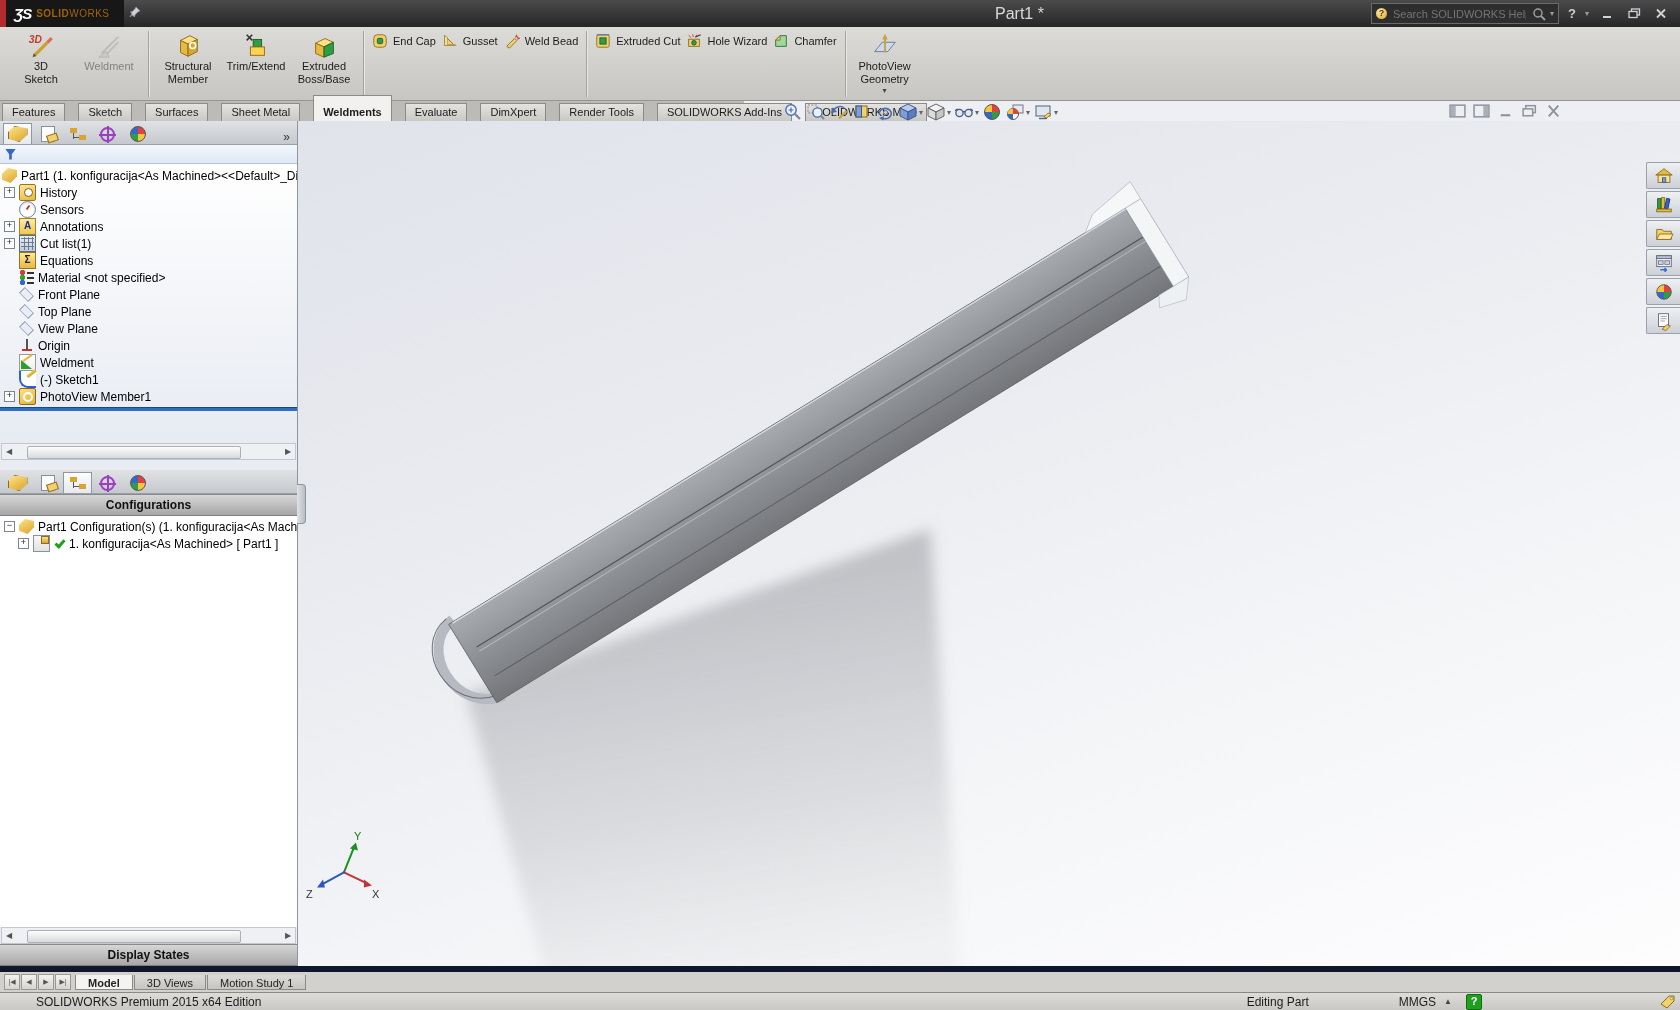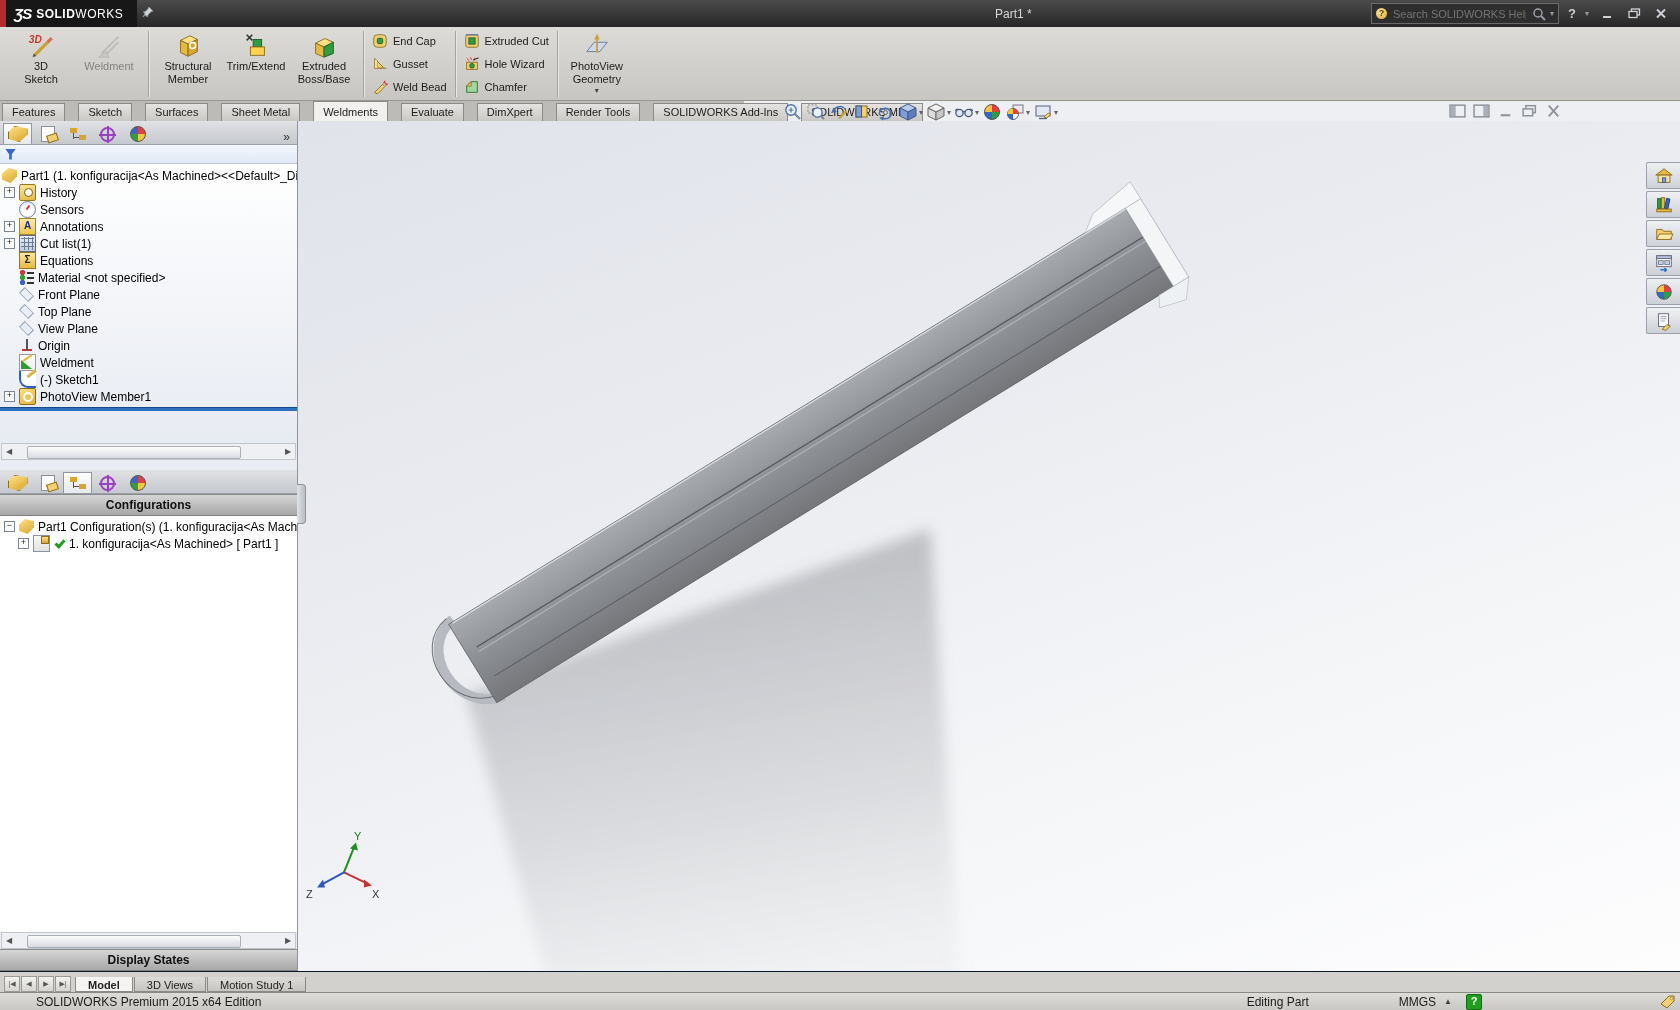--- a/index.html
+++ b/index.html
@@ -4,56 +4,56 @@
 <style>
   html,body{margin:0;padding:0;width:1680px;height:1010px;overflow:hidden;
     font-family:"Liberation Sans",sans-serif;-webkit-font-smoothing:antialiased;}
   #app{width:1680px;height:1010px;display:flex;flex-direction:column;background:#d4d3cf;position:relative;}
 
   
   .titlebar{height:27px;background:linear-gradient(#4b4b4b,#262626);display:flex;align-items:center;position:relative;flex:none;}
   .redbar{width:6px;height:27px;background:#b52a2e;flex:none;}
   .logo{height:27px;background:#171717;display:flex;align-items:center;padding:0 14px 0 8px;gap:5px;flex:none;}
   .logo-mark{color:#fff;font-weight:bold;font-style:italic;font-size:15px;letter-spacing:-1px;}
-  .logo-text{color:#ffffff;font-size:12px;letter-spacing:.5px;}
+  .logo-text{color:#a16207;font-size:10px;letter-spacing:.5px;}
   .logo-text b{font-weight:bold;}
   #menubar{display:flex;align-items:center;margin-left:18px;gap:2px;}
   .menu-item{color:#e6e6e6;font-size:12px;padding:4px 11px;cursor:default;}
   .pin-ic{margin-left:4px;}
-  .win-title{position:absolute;left:995px;color:#d8d8d8;font-size:12px;}
+  .win-title{position:absolute;left:995px;color:#d8d8d8;font-size:16px;}
   .tb-right{margin-left:auto;display:flex;align-items:center;gap:9px;padding-right:10px;}
   .searchbox{width:178px;height:19px;background:#2e2e2e;border:1px solid #6a6a6a;display:flex;align-items:center;padding:0 4px;gap:4px;}
   .q-ic{width:11px;height:11px;border-radius:50%;background:radial-gradient(circle at 35% 30%,#ffe9a0,#d8a52e);color:#5a3c00;font-size:9px;font-weight:bold;text-align:center;line-height:11px;flex:none;}
   .searchbox input{flex:1;background:transparent;border:none;outline:none;color:#b9b9b9;font-size:11px;width:100px;font-family:"Liberation Sans",sans-serif;}
   .mag-ic svg{display:block;}
   .tb-caret{color:#9a9a9a;font-size:8px;}
   .tb-help{color:#cfcfcf;font-size:13px;font-weight:bold;}
   .tb-btn{display:flex;align-items:center;justify-content:center;width:18px;height:16px;}
 
   
   .ribbon{height:70px;background:linear-gradient(#dcdbd7,#c7c6c2);border-bottom:1px solid #96958f;display:flex;align-items:stretch;padding:2px 4px 1px;gap:2px;flex:none;}
   .rib-group{display:flex;align-items:stretch;gap:2px;padding:0 4px;}
-  .rib-group.col{flex-direction:column;justify-content:space-between;padding:2px 4px;}
+  .rib-group.col{flex-direction:row;justify-content:space-between;padding:2px 4px;}
   .rib-sep{width:1px;background:#a4a39d;box-shadow:1px 0 0 #e8e7e3;margin:2px 0;}
   .rib-btn{display:flex;cursor:default;color:#1c1c1c;}
   .rib-large{flex-direction:column;align-items:center;justify-content:flex-start;width:66px;padding-top:3px;}
   .rib-large .rib-ic{height:28px;display:flex;align-items:center;}
   .rib-ic svg{width:28px;height:28px;display:block;}
   .rib-ic.sm svg{width:16px;height:16px;}
   .rib-label{font-size:11px;text-align:center;line-height:13px;}
   .rib-small{flex-direction:row;align-items:center;gap:5px;height:20px;padding:0 2px;}
   .rib-small .rib-label{text-align:left;white-space:nowrap;}
   .rib-btn.disabled{opacity:.45;filter:grayscale(1);}
   .caret{font-size:8px;color:#444;line-height:8px;margin-top:1px;}
 
   
   .tabrow{height:20px;flex:none;position:relative;background:linear-gradient(90deg,#bcbbb7 0,#bcbbb7 744px,#edeff3 744px,#edeff3 100%);}
   #tabstrip{display:flex;align-items:flex-end;height:20px;padding-left:2px;gap:12px;}
   .tab{font-size:11px;color:#1c1c1c;background:linear-gradient(#e4e3e1,#c9c8c4);border:1px solid #8b8a86;border-bottom:none;padding:2px 9px 3px;margin-right:1px;margin-top:3px;white-space:nowrap;}
-  .tab.active{background:#f2f1ef;font-weight:normal;margin-top:0;padding-top:4px;}
+  .tab.active{background:#f2f1ef;font-weight:bold;margin-top:0;padding-top:10px;}
   #hud{position:absolute;left:782px;top:0;display:flex;align-items:center;gap:1px;height:22px;}
   .hud-btn{display:flex;align-items:center;padding:0 1px;}
   .hud-ic svg{width:20px;height:20px;display:block;}
   .hud-caret{font-size:8px;color:#666;margin-left:1px;}
   #docctl{position:absolute;right:118px;top:3px;display:flex;align-items:center;gap:7px;}
   #docctl .dc svg{width:17px;height:14px;display:block;}
 
   
   .main{flex:1;display:flex;min-height:0;position:relative;}
 
@@ -123,21 +123,21 @@
   .splitter{position:absolute;left:297px;top:363px;width:8px;height:38px;background:linear-gradient(90deg,#dfe2e6,#b9bec5);border:1px solid #8f959e;border-left:none;border-radius:0 4px 4px 0;z-index:5;}
 
   
   .viewport{flex:1;position:relative;overflow:hidden;background:linear-gradient(160deg,#e0e3ea 0%,#e9ebf0 35%,#f5f6f8 70%,#fdfdfe 100%);}
   .viewport svg.scene{position:absolute;inset:0;display:block;}
   #tpane{position:absolute;right:0;top:41px;display:flex;flex-direction:column;gap:2px;z-index:4;}
   .tp-btn{width:33px;height:25px;background:linear-gradient(#eef0f2,#cdd1d7);border:1px solid #9aa1ab;border-right:none;border-radius:2px 0 0 2px;display:flex;align-items:center;justify-content:center;}
   .tp-btn svg{width:20px;height:20px;display:block;}
 
   
-  .bottomtabs{height:20px;flex:none;background:#d2d1cd;border-top:1px solid #0f172a;display:flex;align-items:flex-end;}
+  .bottomtabs{height:20px;flex:none;background:#d2d1cd;border-top:6px solid #0f172a;display:flex;align-items:center;}
   #navbtns{display:flex;align-items:center;gap:1px;padding:0 4px;}
   .nav-btn{width:14px;height:14px;background:linear-gradient(#f2f2f0,#d6d5d1);border:1px solid #9a9995;font-size:7px;color:#555;display:flex;align-items:center;justify-content:center;}
   #btabs{display:flex;align-items:stretch;}
   .btab{font-size:11px;color:#222;background:linear-gradient(#dcdbd7,#c6c5c1);border:1px solid #8b8a86;border-top:none;padding:2px 12px 0;margin-right:1px;display:flex;align-items:center;}
   .btab.active{background:#f4f3f1;font-weight:bold;}
 
   
   .statusbar{height:17px;flex:none;background:linear-gradient(#dddcd8,#c9c8c4);border-top:1px solid #8a8984;display:flex;align-items:center;font-size:12px;color:#1c1c1c;padding:0 4px;}
   .sb-left{padding-left:4px;margin-left:28px;}
   .sb-spacer{flex:1;}

